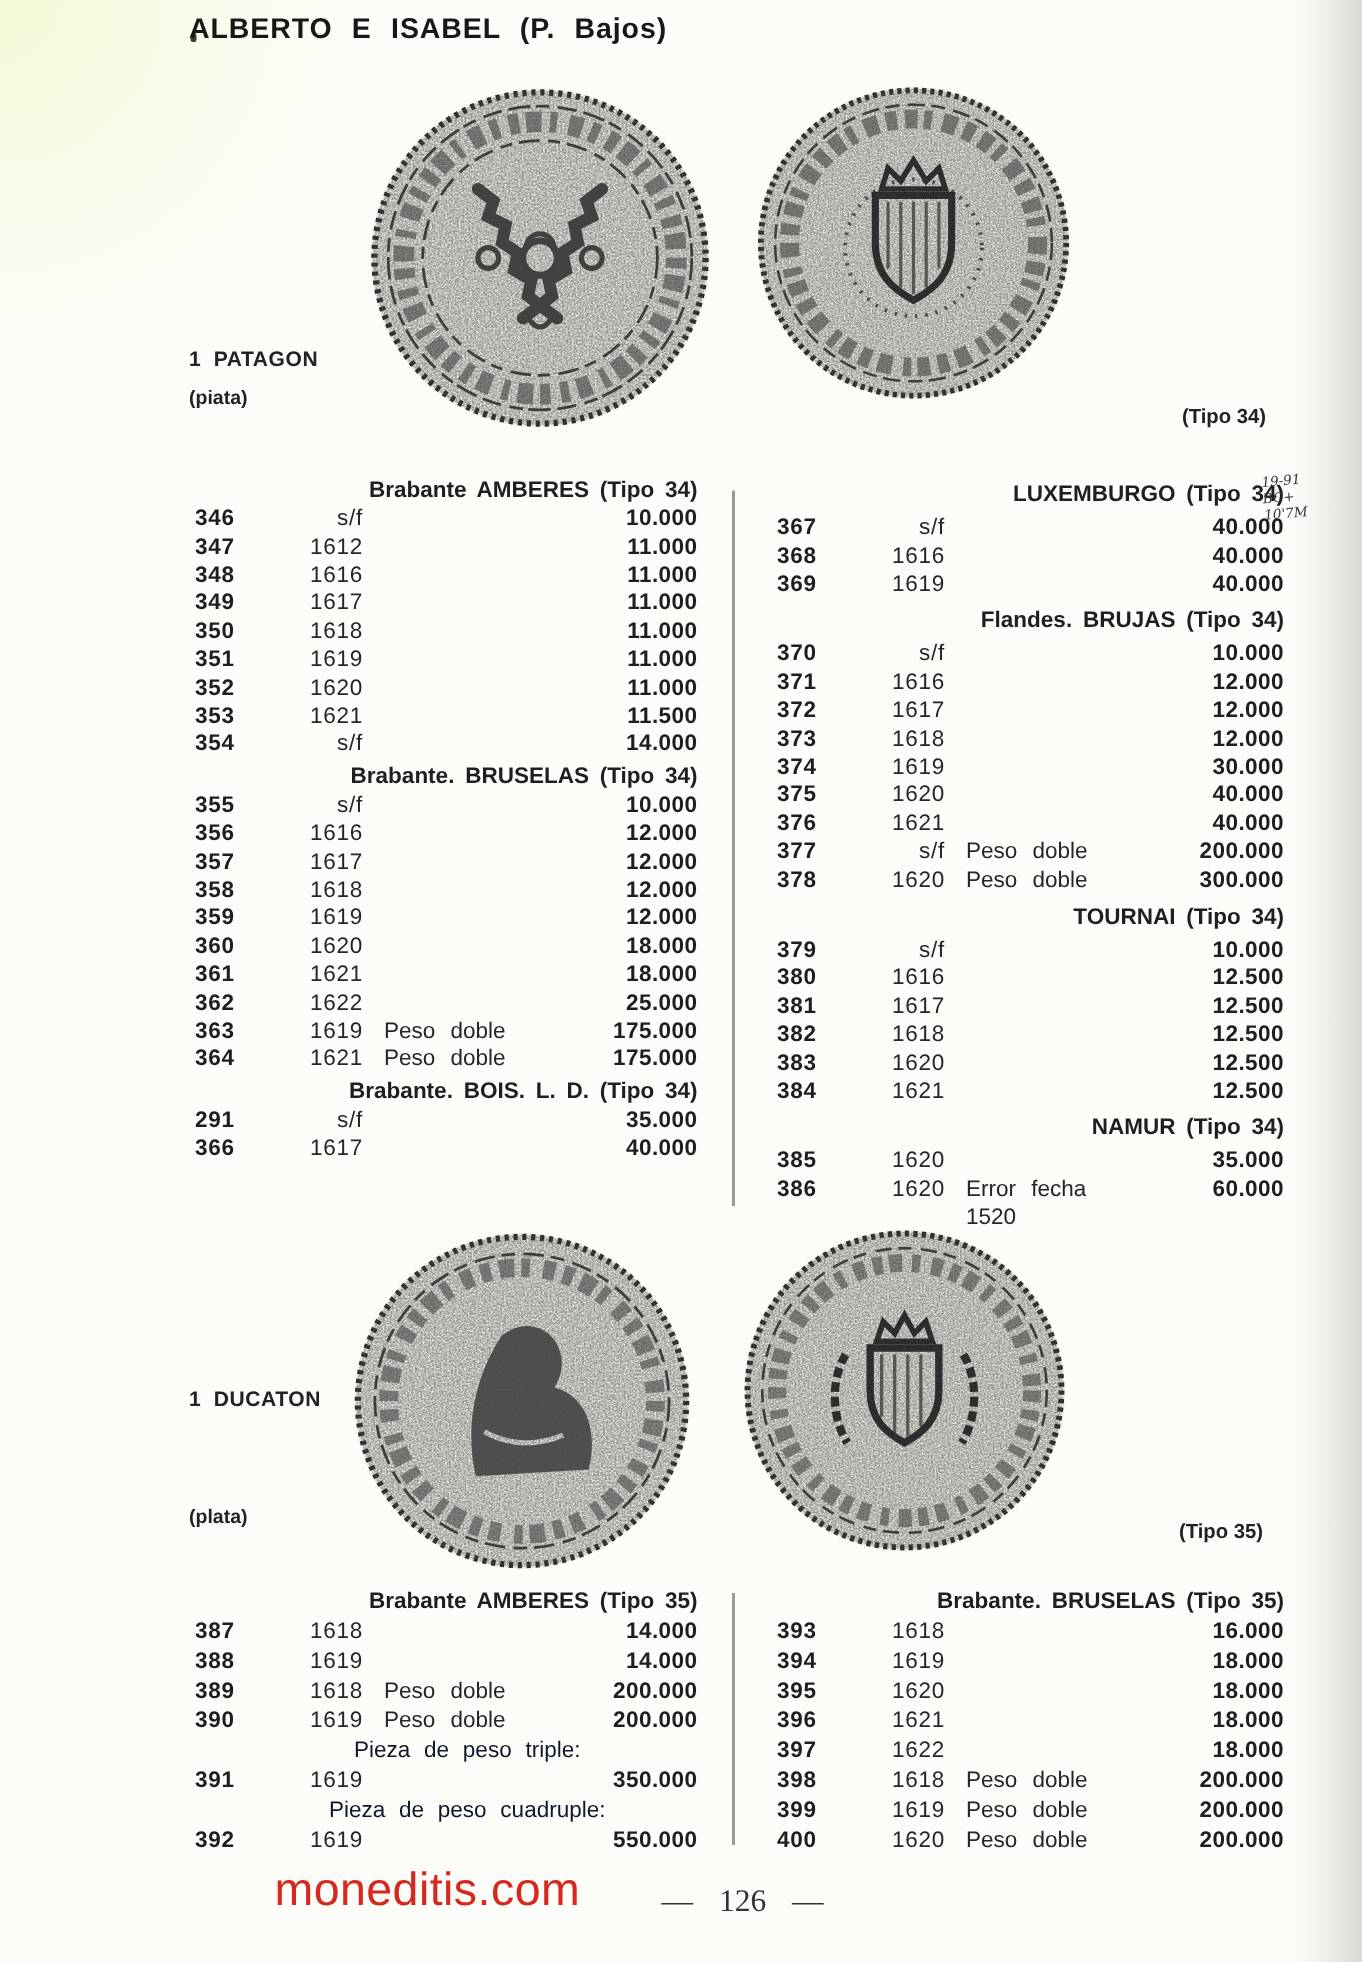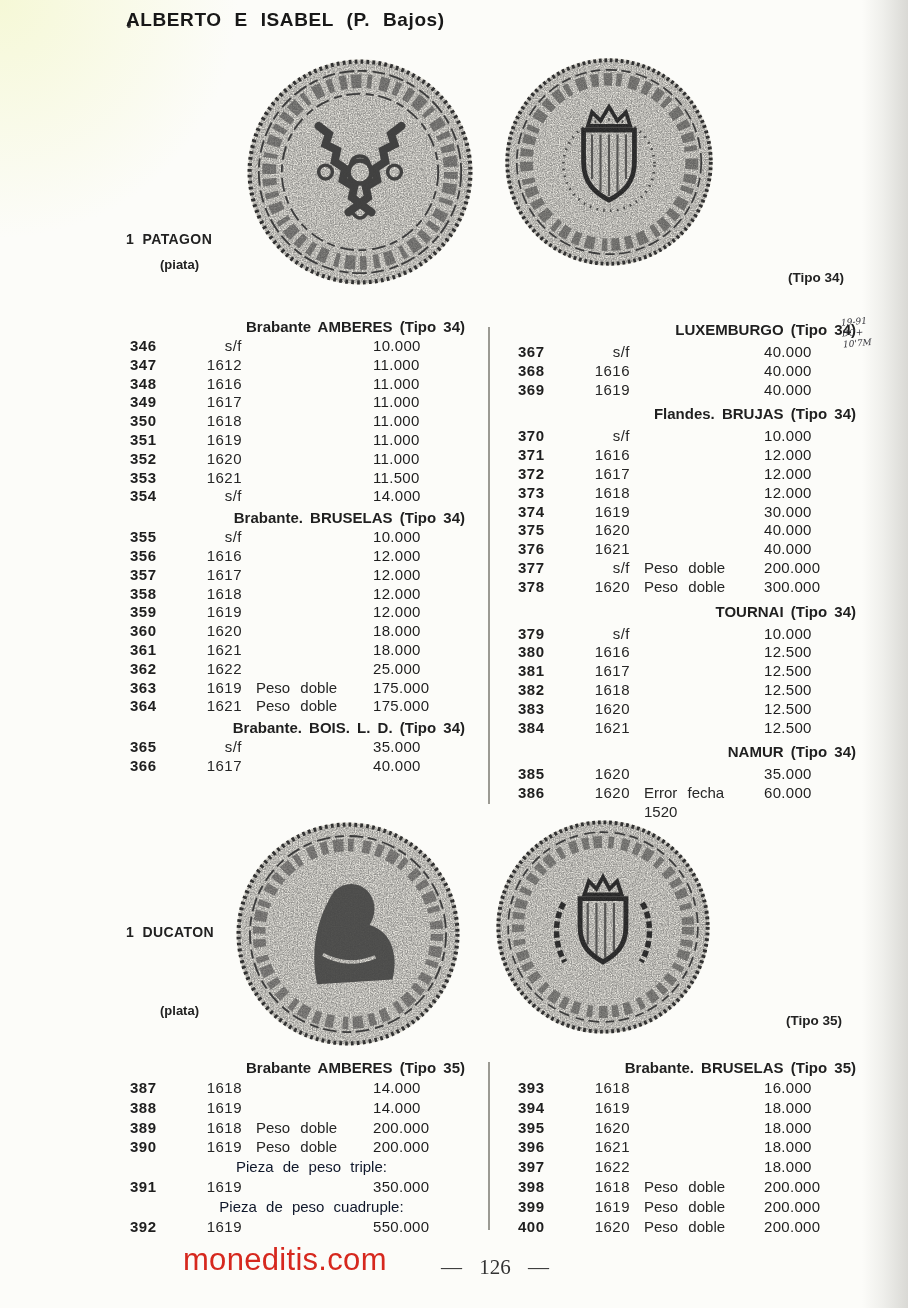--- a/index.html
+++ b/index.html
@@ -13,32 +13,32 @@
   .tint-topleft{position:absolute;left:0;top:0;width:300px;height:260px;pointer-events:none;
     background:radial-gradient(circle at 0% 0%, rgba(242,246,196,0.65), rgba(242,246,196,0) 60%);}
   .edge-shadow-right{position:absolute;right:0;top:0;width:46px;height:100%;pointer-events:none;
     background:linear-gradient(to right, rgba(125,124,116,0) 0%, rgba(125,124,116,0.10) 45%, rgba(118,117,110,0.26) 100%);}
   .speck{position:absolute;background:#3c3c3c;border-radius:40%;}
 
   .page-title{position:absolute;left:126px;top:9px;font-size:19px;font-weight:700;
     letter-spacing:.6px;word-spacing:7px;color:#181818;}
 
   .denom{position:absolute;font-size:14px;font-weight:700;letter-spacing:.4px;word-spacing:4px;color:#222;}
-  .metal{position:absolute;font-size:13px;font-weight:700;color:#222;margin-left:34px;}
+  .metal{position:absolute;font-size:13px;font-weight:700;color:#222;}
   .tipo{position:absolute;font-size:13.5px;font-weight:700;color:#222;}
 
   .coin{position:absolute;}
 
   .ctable{position:absolute;font-size:15px;}
   .t-row{display:grid;grid-template-columns:50px 72px 1fr 92px;line-height:18.8px;}
   .ctable.bottom .t-row{line-height:19.8px;}
   .c-num{font-weight:700;padding-left:10px;letter-spacing:.5px;}
   .c-year{text-align:right;font-weight:400;color:#262626;letter-spacing:.5px;}
   .c-note{padding-left:14px;word-spacing:6px;color:#262626;}
-  .c-price{text-align:left;font-weight:400;letter-spacing:.3px;}
+  .c-price{text-align:right;font-weight:700;letter-spacing:.3px;}
   .group-header{text-align:right;font-weight:700;font-size:15px;line-height:19px;
     margin:2px 0 1px;word-spacing:3px;color:#1f1f1f;}
   .ctable.gappy .group-header{margin:5px 0 4px;}
   .ctable.bottom .group-header{margin:2px 0 1px;}
   .row-label{padding-left:38px;line-height:18.8px;word-spacing:5px;color:#0f172a;text-align:center;}
   .ctable.bottom .row-label{line-height:19.8px;}
 
   .divider{position:absolute;width:2px;background:#9b9a93;}
 
   .annotation{position:absolute;left:842px;top:315px;width:60px;
@@ -219,21 +219,21 @@
       <span class="c-price">175.000</span>
     </div>
     <div class="t-row">
       <span class="c-num">364</span>
       <span class="c-year">1621</span>
       <span class="c-note">Peso doble</span>
       <span class="c-price">175.000</span>
     </div>
     <div class="group-header">Brabante. BOIS. L. D. (Tipo 34)</div>
     <div class="t-row">
-      <span class="c-num">365</span>
+      <span class="c-num">291</span>
       <span class="c-year">s/f</span>
       <span class="c-note"></span>
       <span class="c-price">35.000</span>
     </div>
     <div class="t-row">
       <span class="c-num">366</span>
       <span class="c-year">1617</span>
       <span class="c-note"></span>
       <span class="c-price">40.000</span>
     </div>

